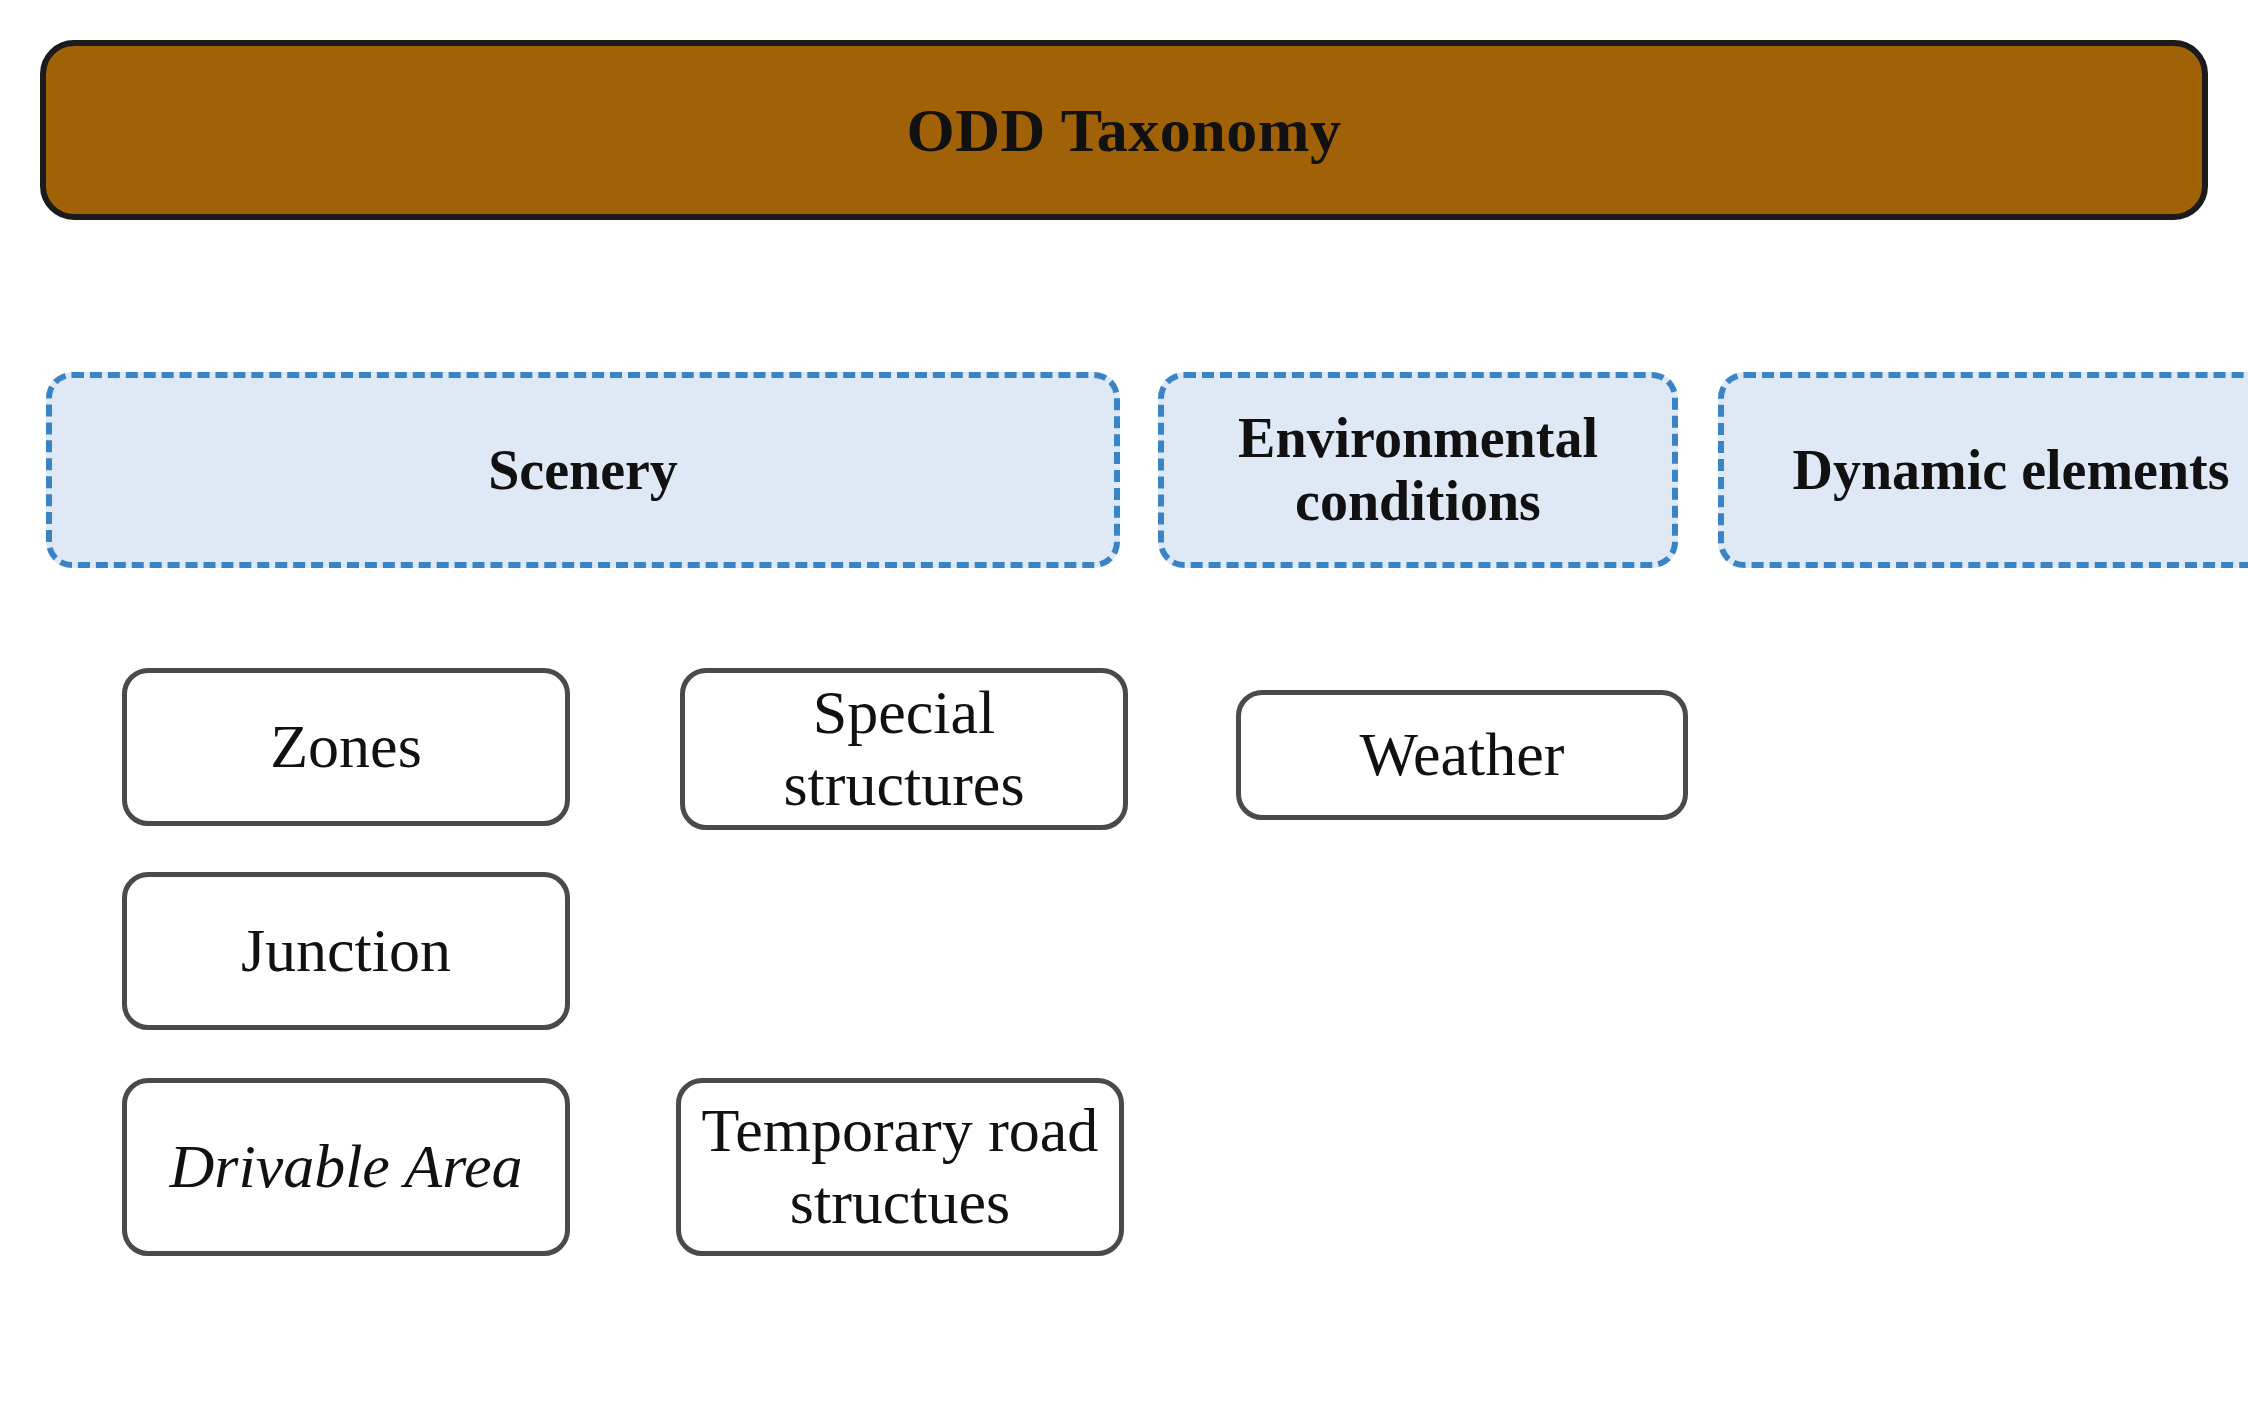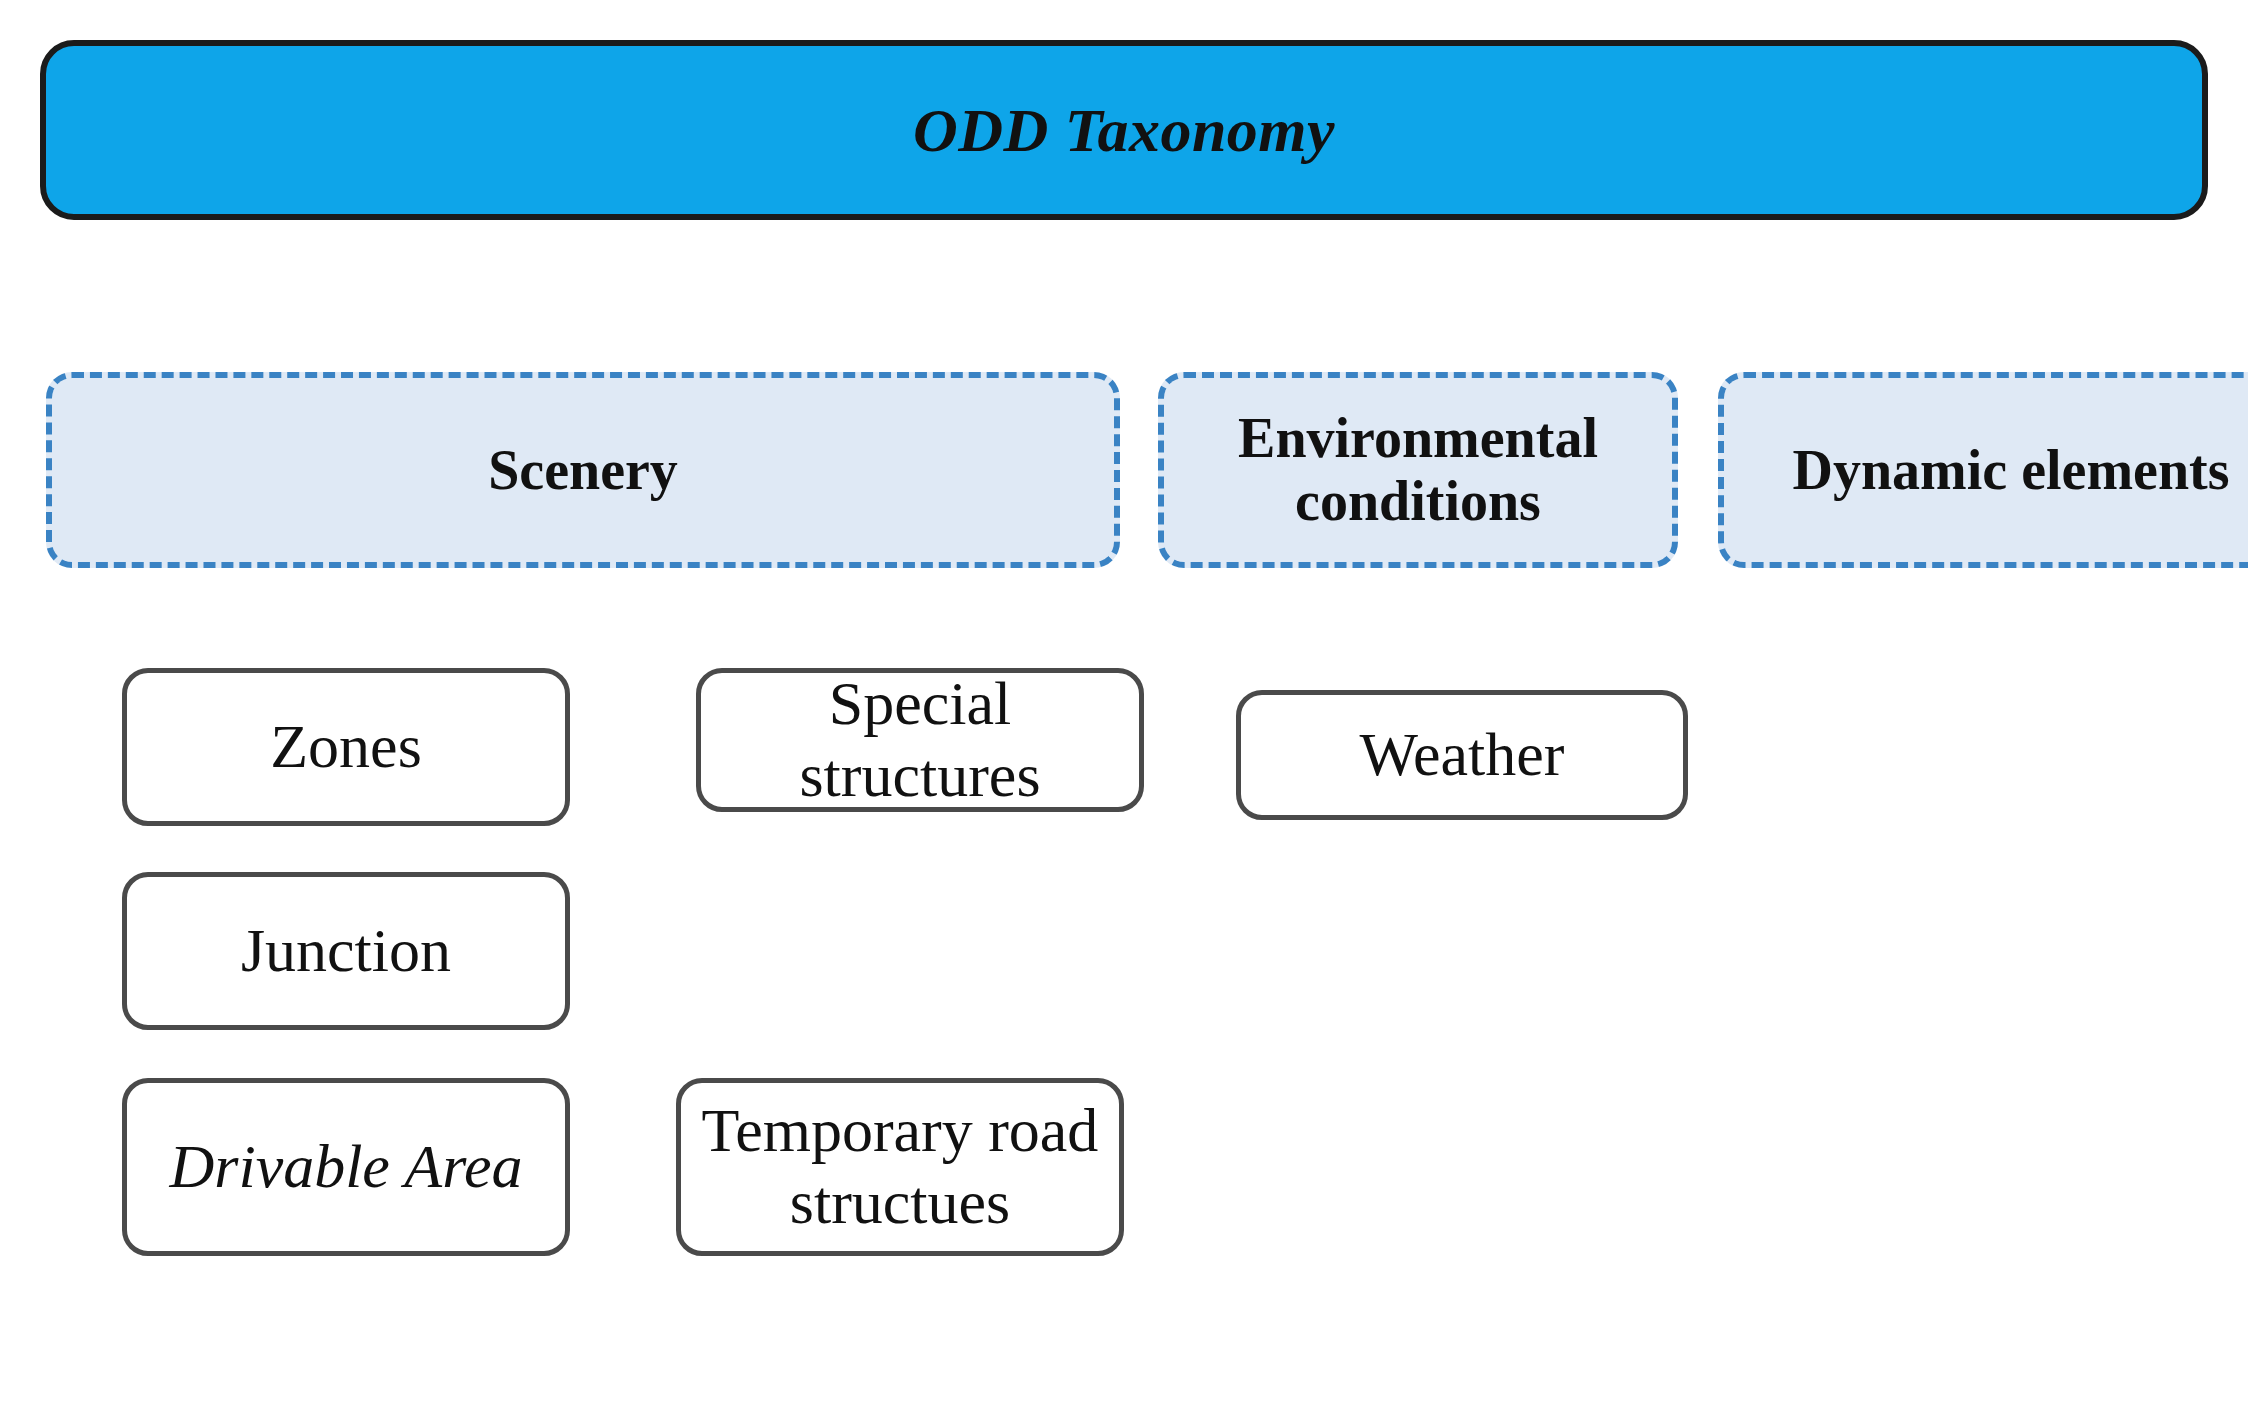--- a/index.html
+++ b/index.html
@@ -20,27 +20,26 @@
   }
 
   
   .root-node {
     position: absolute;
     left: 40px;
     top: 40px;
     width: 2168px;
     height: 180px;
     box-sizing: border-box;
-    background: #0ea5e9;
+    background: #a16207;
     border: 6px solid #1b1b1b;
     border-radius: 34px;
     display: flex;
     align-items: center;
     justify-content: center;
-    font-style: italic;
   }
   .root-node .label {
     font-size: 62px;
     font-weight: bold;
     color: #111111;
     letter-spacing: 0.5px;
   }
 
   
   .cat-node {
@@ -84,21 +83,21 @@
     line-height: 1.16;
     padding: 0 12px;
   }
 
   
   #leaf-zones     { left: 122px; top: 668px;  width: 448px; height: 158px; }
   #leaf-junction  { left: 122px; top: 872px;  width: 448px; height: 158px; }
   #leaf-drivable  { left: 122px; top: 1078px; width: 448px; height: 178px; font-style: italic; }
 
   
-  #leaf-special   { left: 696px; top: 668px;  width: 448px; height: 144px; justify-content: center; }
+  #leaf-special   { left: 680px; top: 668px;  width: 448px; height: 162px; justify-content: center; }
   #leaf-fixed     { left: 676px; top: 872px;  width: 448px; height: 178px; }
   #leaf-temporary { left: 676px; top: 1078px; width: 448px; height: 178px; }
 
   
   #leaf-weather      { left: 1236px; top: 690px;  width: 452px; height: 130px; }</style>
 </head>
 <body>
 
 <div id="canvas">
 

